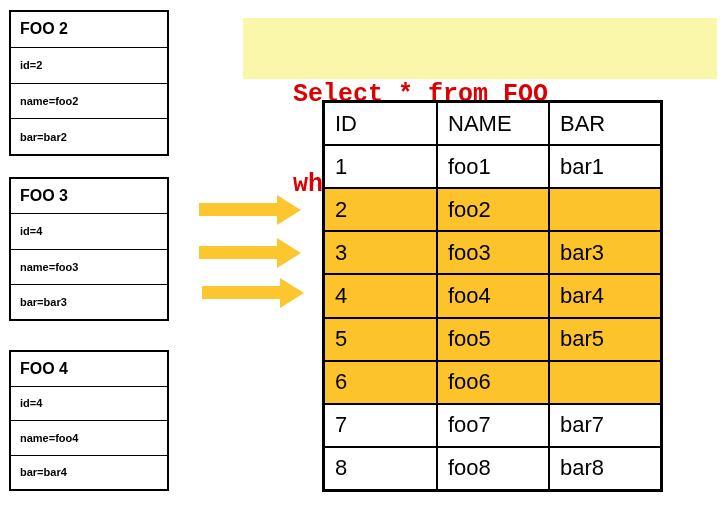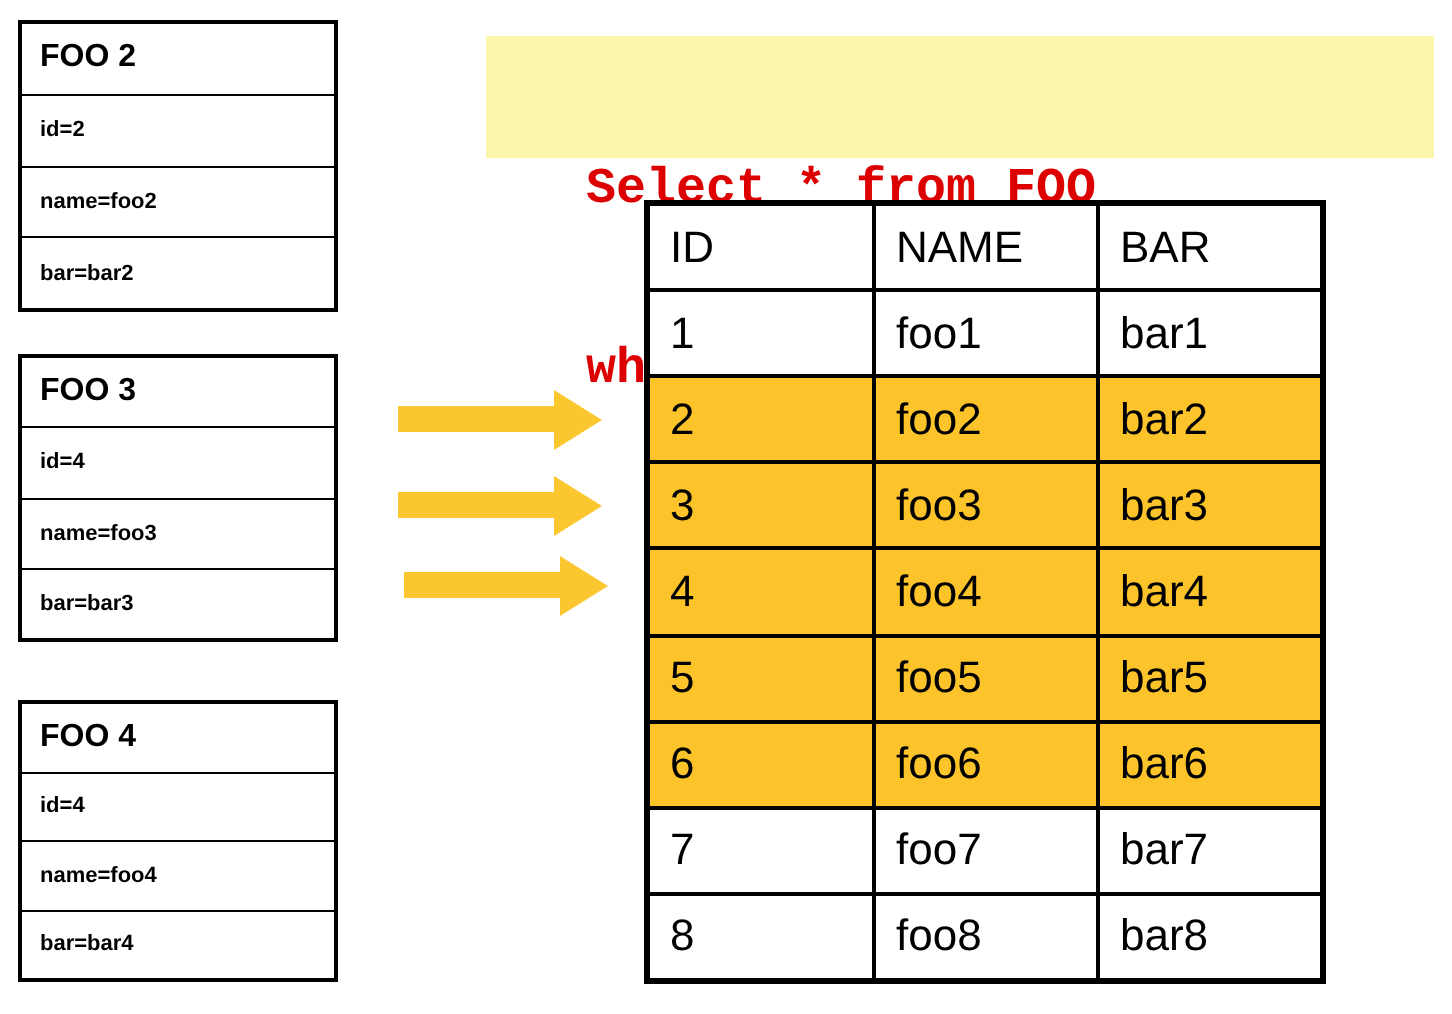--- a/index.html
+++ b/index.html
@@ -142,21 +142,20 @@
 
     <div class="trow">
       <div class="tcell c-id">1</div>
       <div class="tcell c-name">foo1</div>
       <div class="tcell c-bar">bar1</div>
     </div>
 
     <div class="trow highlighted">
       <div class="tcell c-id">2</div>
       <div class="tcell c-name">foo2</div>
-      <div class="tcell c-bar">bar2</div>
     </div>
 
     <div class="trow highlighted">
       <div class="tcell c-id">3</div>
       <div class="tcell c-name">foo3</div>
       <div class="tcell c-bar">bar3</div>
     </div>
 
     <div class="trow highlighted">
       <div class="tcell c-id">4</div>
@@ -166,21 +165,20 @@
 
     <div class="trow highlighted">
       <div class="tcell c-id">5</div>
       <div class="tcell c-name">foo5</div>
       <div class="tcell c-bar">bar5</div>
     </div>
 
     <div class="trow highlighted">
       <div class="tcell c-id">6</div>
       <div class="tcell c-name">foo6</div>
-      <div class="tcell c-bar">bar6</div>
     </div>
 
     <div class="trow">
       <div class="tcell c-id">7</div>
       <div class="tcell c-name">foo7</div>
       <div class="tcell c-bar">bar7</div>
     </div>
 
     <div class="trow">
       <div class="tcell c-id">8</div>

